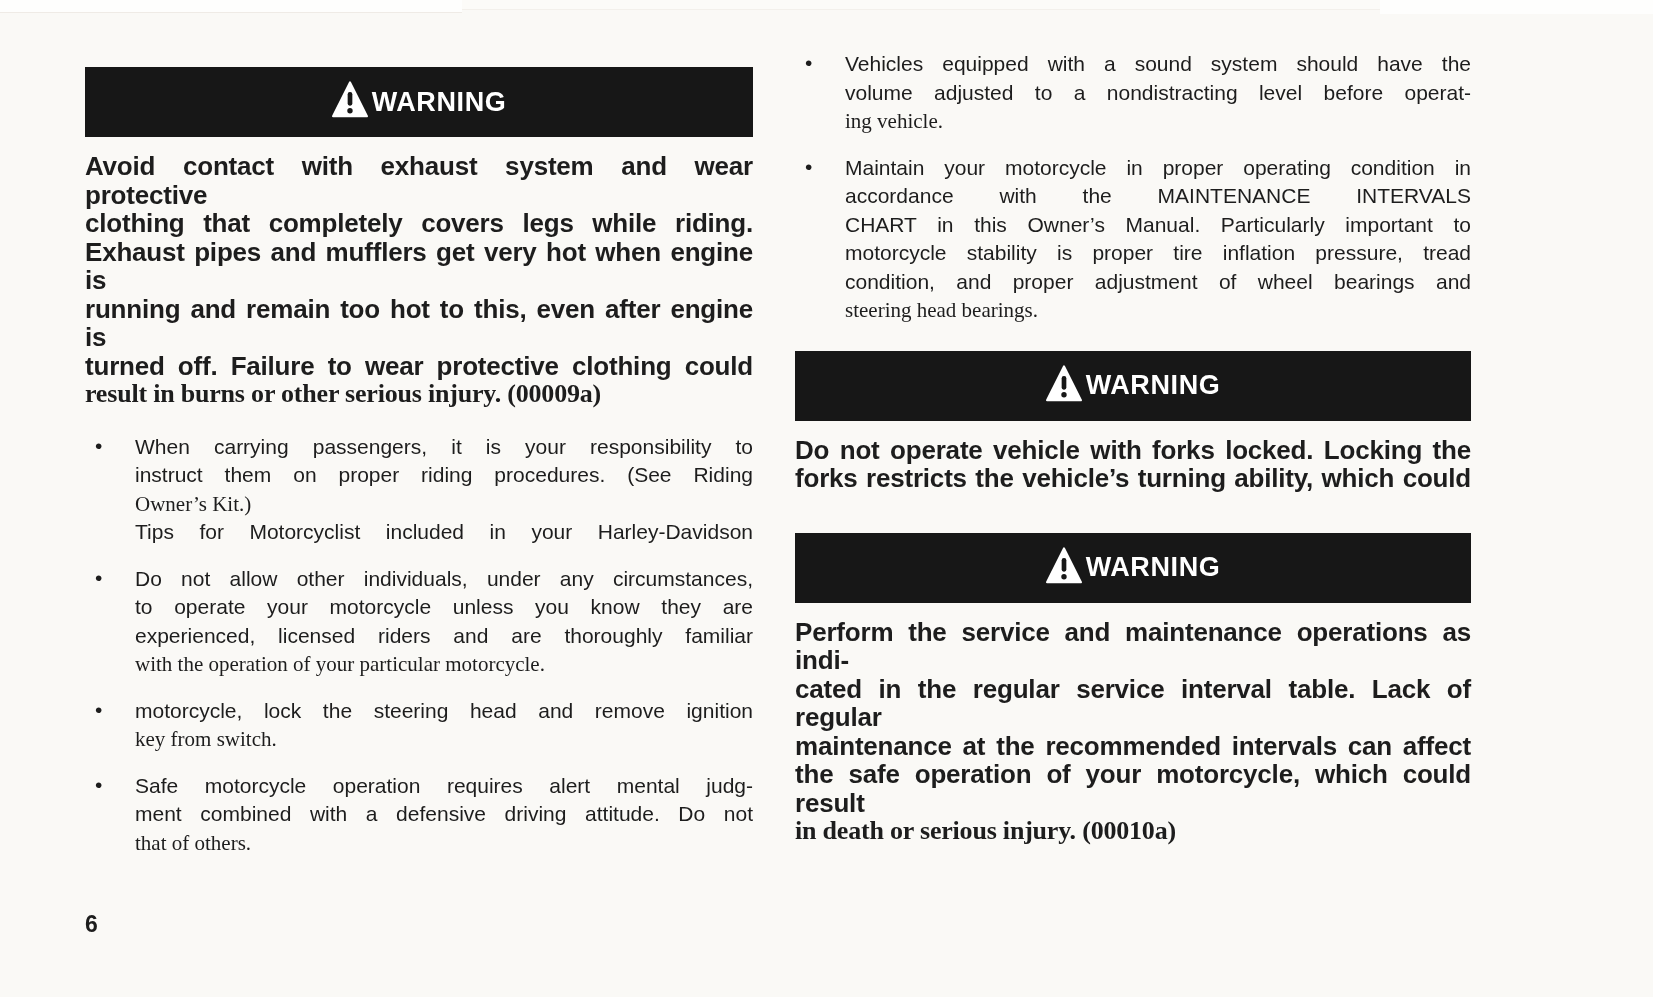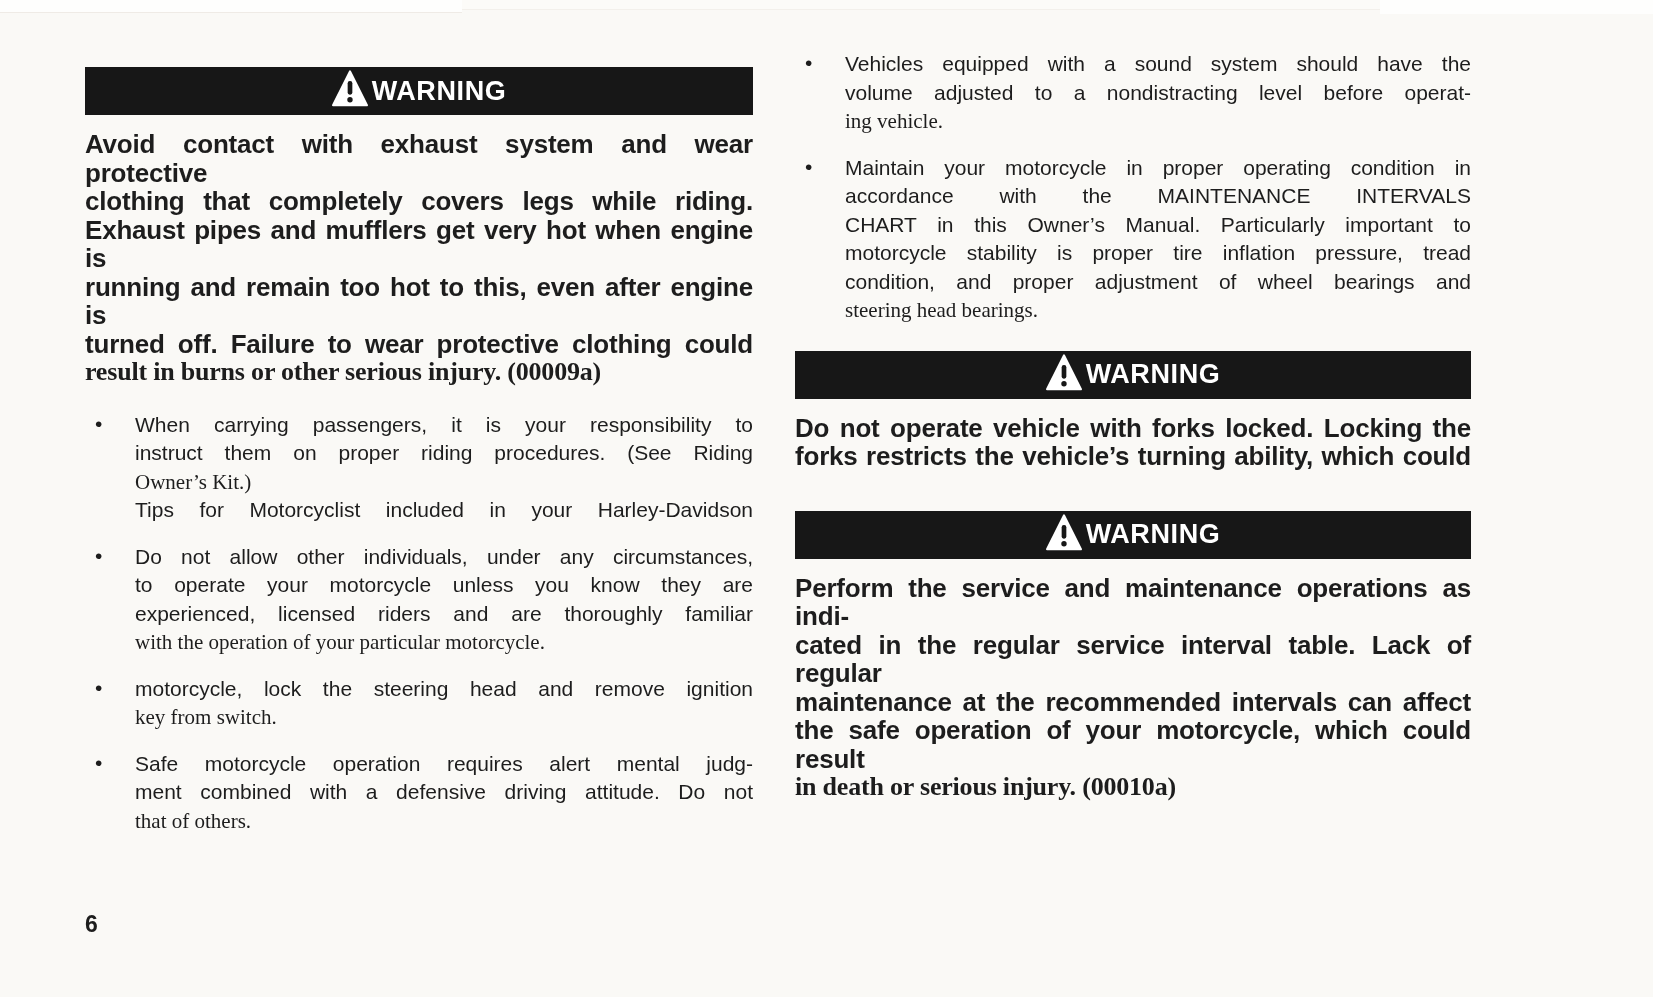--- a/index.html
+++ b/index.html
@@ -16,21 +16,21 @@
   .edge-strip { position: absolute; top: 0; }
   .edge-a { left: 0;     width: 462px;  height: 12px; background: #fefefd; border-bottom: 1px solid #efebe6; }
   .edge-b { left: 462px; width: 918px;  height: 9px;  background: #fcfbf8; border-bottom: 1px solid #f3f0eb; }
   .edge-c { left: 1380px; width: 273px; height: 14px; background: #fefefd; }
 
   .col { position: absolute; }
   .col-left  { left: 85px;  top: 67px; width: 668px; }
   .col-right { left: 795px; top: 50px; width: 676px; }
 
   .banner {
-    height: 48px;
+    height: 70px;
     background: #171717;
     display: flex;
     align-items: center;
     justify-content: center;
   }
   .banner-label {
     color: #ffffff;
     font-size: 27px;
     font-weight: bold;
     letter-spacing: 0.6px;

